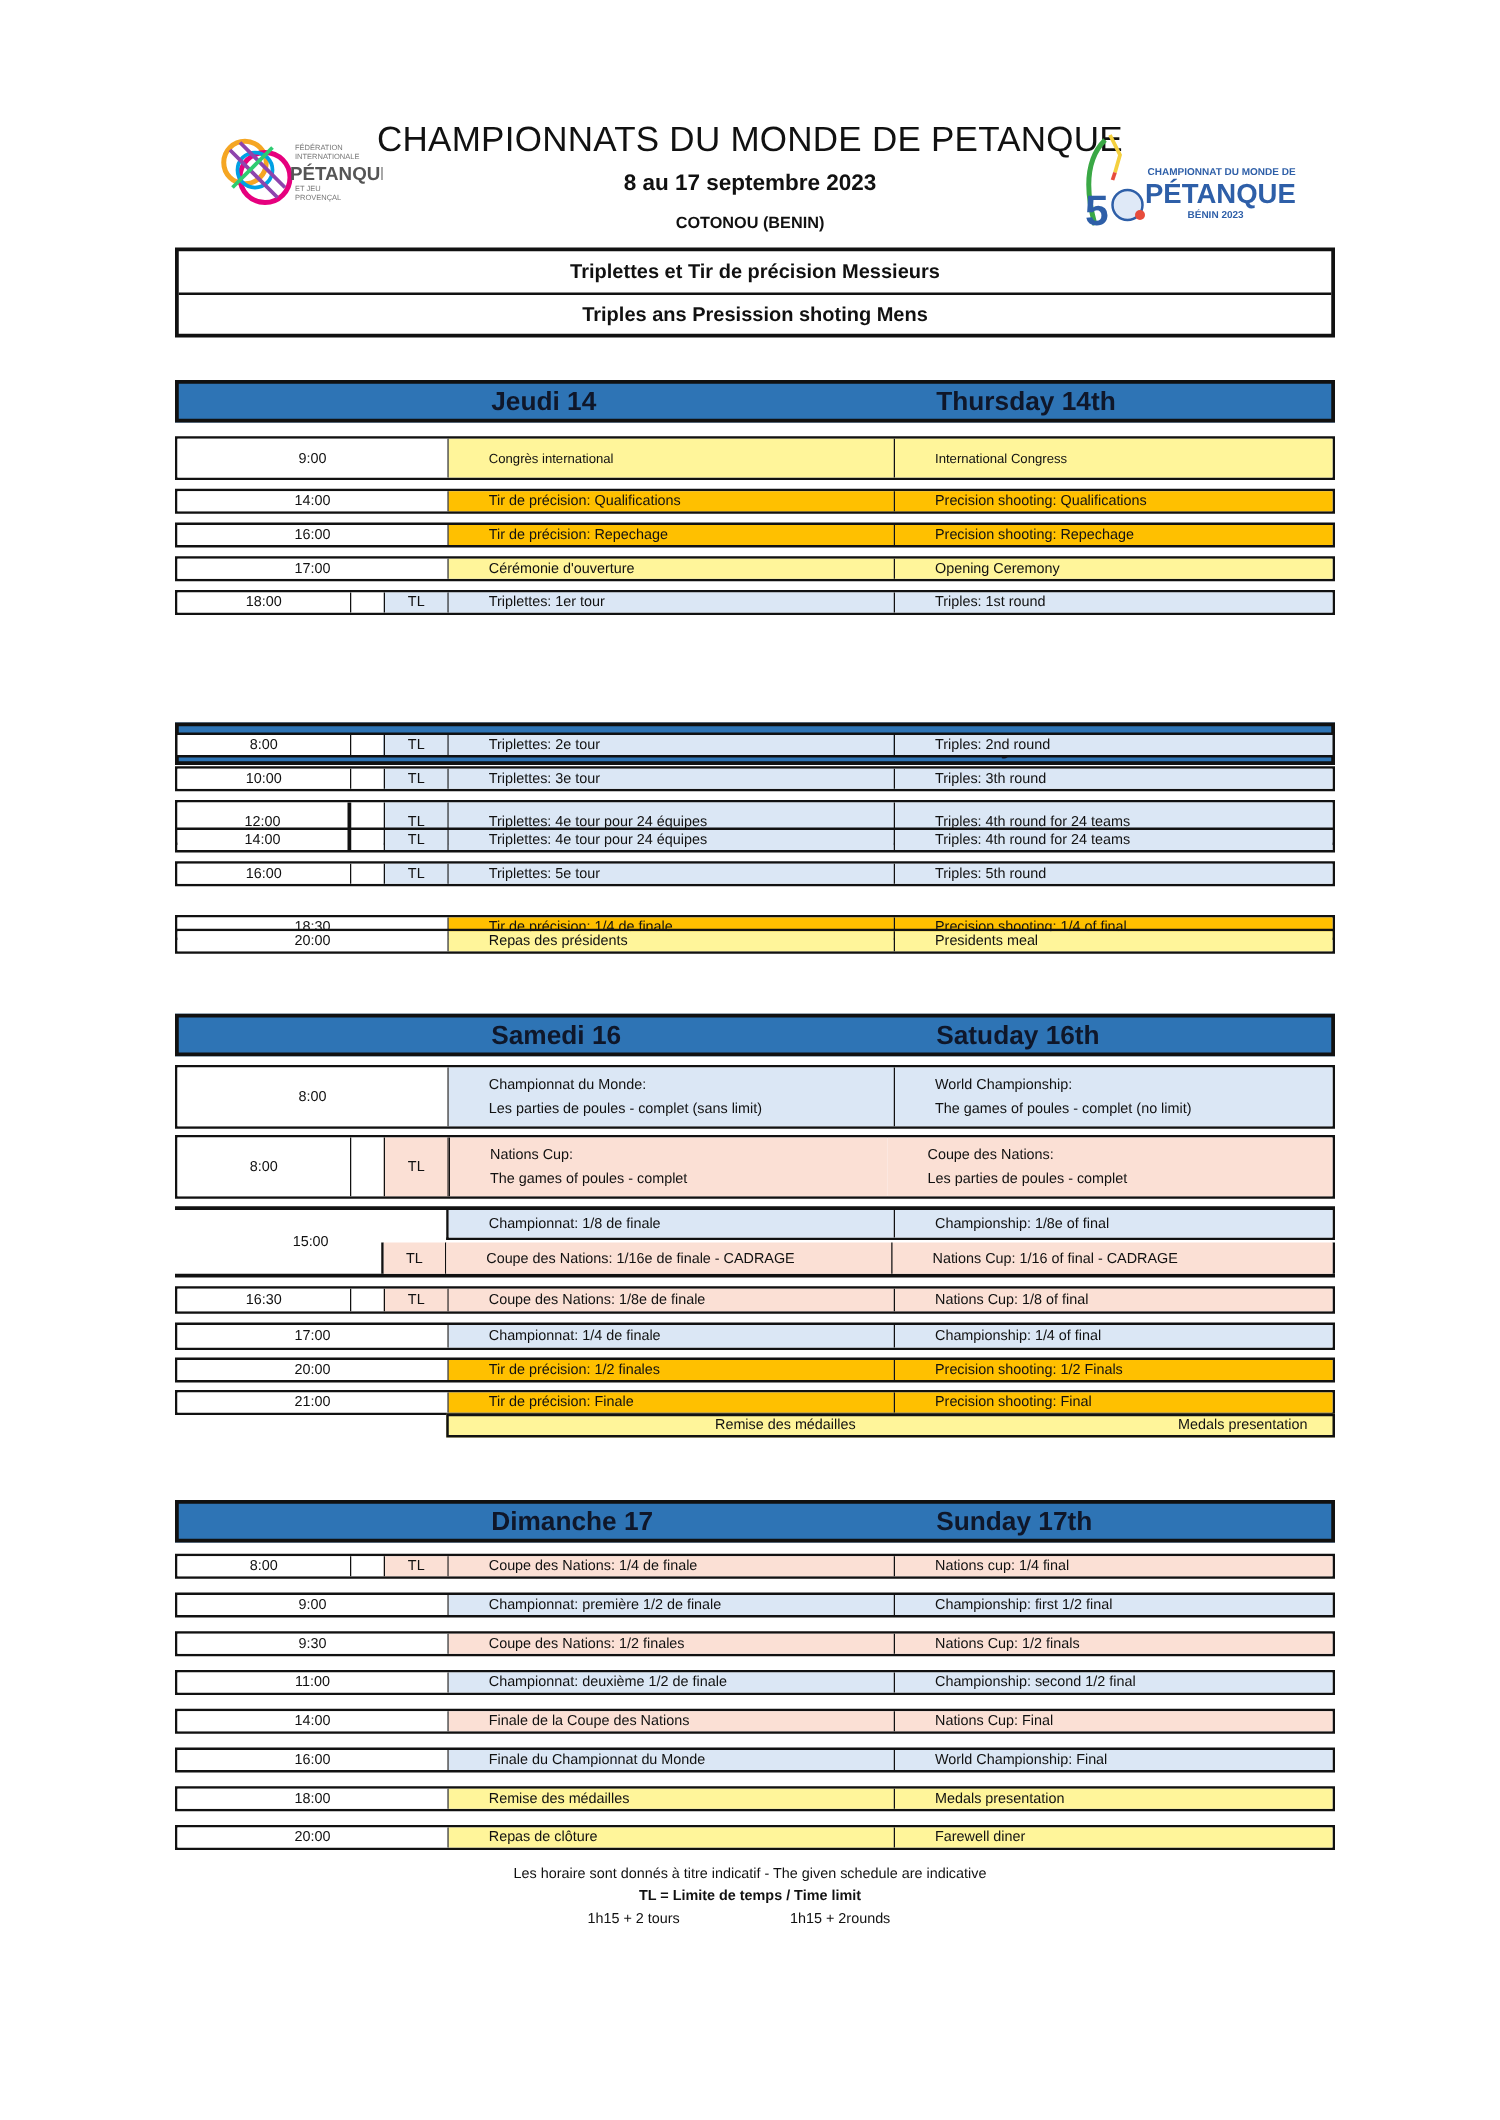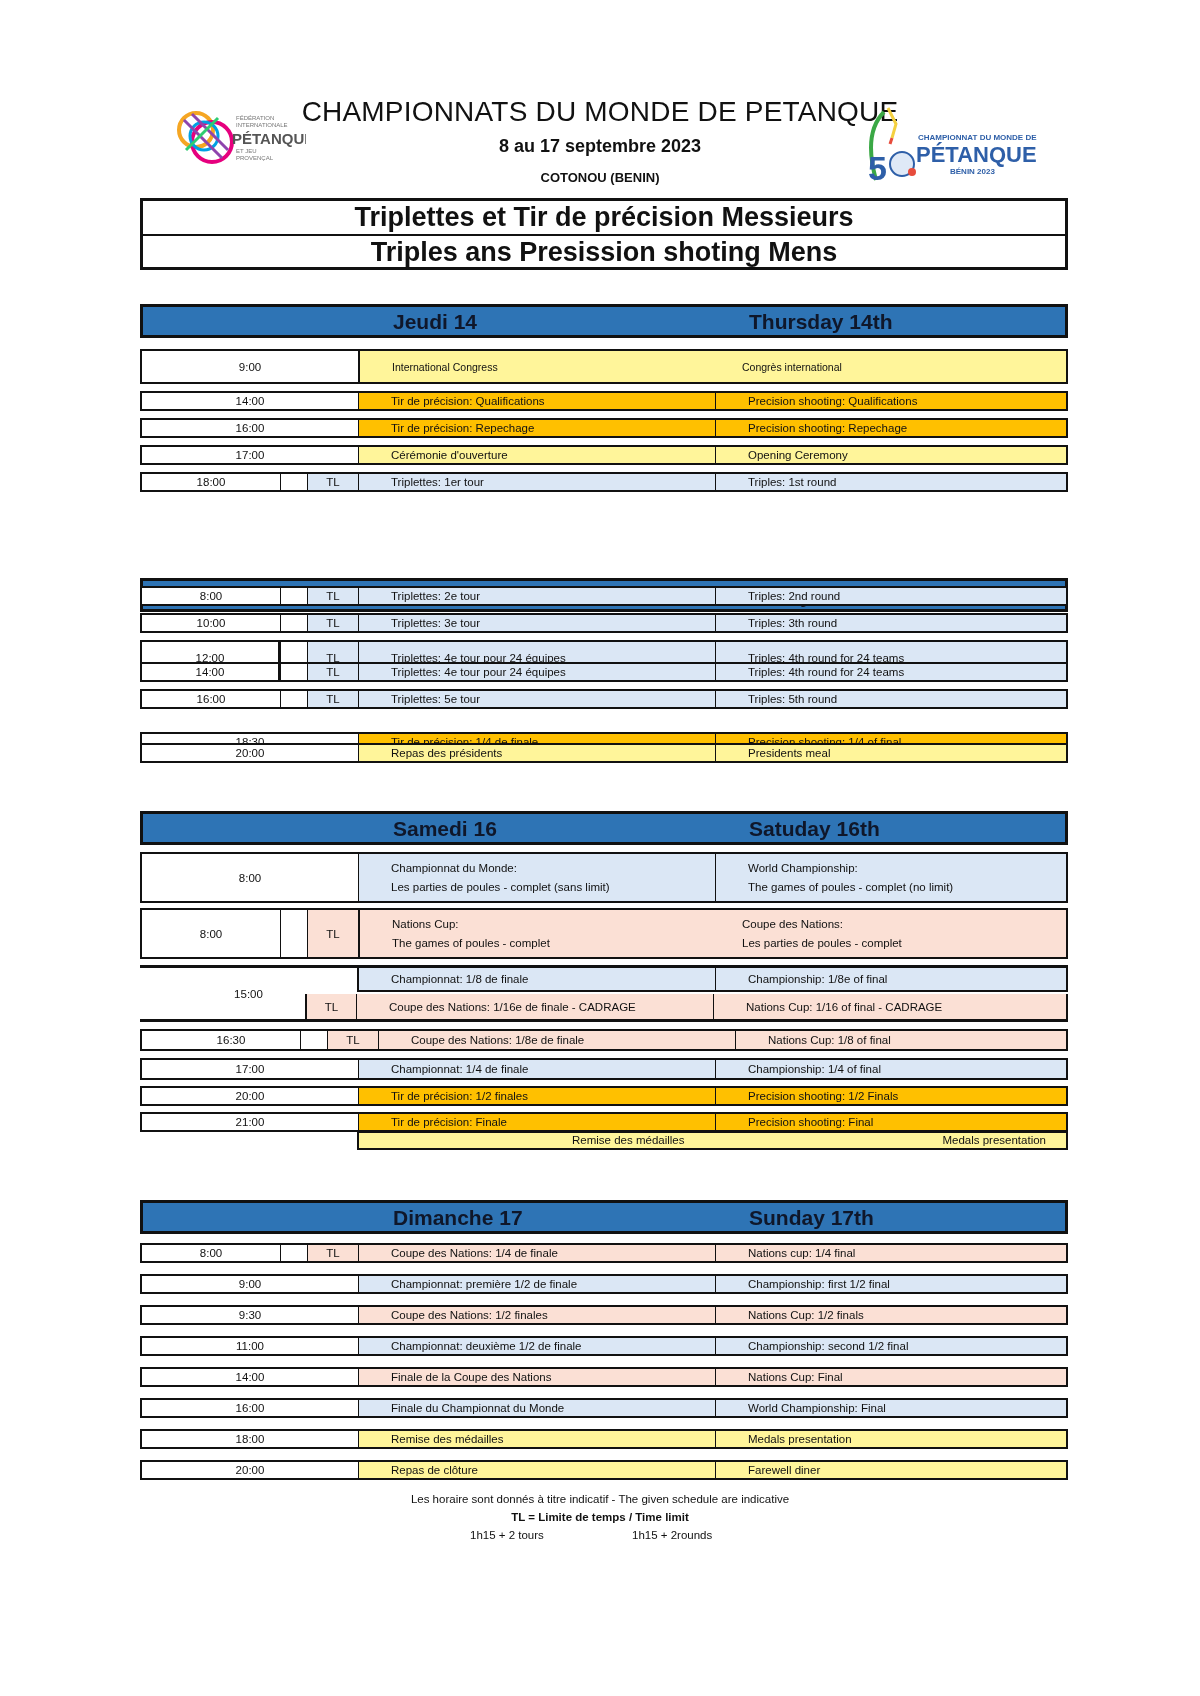--- a/index.html
+++ b/index.html
@@ -2,21 +2,21 @@
 <html><head>
 <meta charset="utf-8">
 <style>
   html, body { margin: 0; padding: 0; background: #ffffff; }
   body { width: 1200px; height: 1696px; position: relative; font-family: "Liberation Sans", sans-serif; color: #111; overflow: hidden; }
   .abs { position: absolute; }
   .title1 { left: 300px; top: 96px; width: 600px; text-align: center; font-size: 28px; font-weight: normal; letter-spacing: 0.2px; }
   .title2 { left: 300px; top: 136px; width: 600px; text-align: center; font-size: 18px; font-weight: bold; }
   .title3 { left: 300px; top: 170px; width: 600px; text-align: center; font-size: 13px; font-weight: bold; }
   .subtitle-box { left: 140px; top: 198px; width: 928px; height: 72px; border: 3px solid #111; box-sizing: border-box; }
-  .subtitle-box .line { height: 33px; display: flex; align-items: center; justify-content: center; font-size: 27px; font-weight: bold; }
+  .subtitle-box .line { height: 33px; display: flex; align-items: center; justify-content: center; font-size: 16px; font-weight: bold; }
   .subtitle-box .line + .line { border-top: 2px solid #111; }
   .logo-left { left: 176px; top: 106px; width: 130px; height: 70px; }
   .logo-right { left: 862px; top: 104px; width: 190px; height: 84px; }
 
   .day-bar { left: 140px; width: 928px; height: 34px; background: #2e74b5; border: 3px solid #111; box-sizing: border-box; color: #0f172a; font-weight: bold; font-size: 21px; }
   .day-bar .fr { position: absolute; left: 250px; top: 3px; }
   .day-bar .en { position: absolute; left: 606px; top: 3px; }
 
   .row { position: absolute; left: 140px; width: 928px; box-sizing: border-box; border: 2px solid #111; display: flex; font-size: 11.5px; }
   .cell { box-sizing: border-box; display: flex; align-items: center; overflow: hidden; }
@@ -77,22 +77,22 @@
   <div class="line">Triples ans Presission shoting Mens</div>
 </div>
 
 <div class="abs day-bar" style="top:304px;">
   <span class="fr">Jeudi 14</span>
   <span class="en">Thursday 14th</span>
 </div>
 
 <div class="row" style="top:349px;height:35px;">
   <div class="cell c-time wide">9:00</div>
+  <div class="cell c-fr bg-yellow" style="width:356px;font-size:10.5px;">Congrès international</div>
   <div class="cell c-en bg-yellow" style="font-size:10.5px;">International Congress</div>
-  <div class="cell c-fr bg-yellow" style="width:356px;font-size:10.5px;">Congrès international</div>
 </div>
 <div class="row" style="top:391px;height:20px;">
   <div class="cell c-time wide">14:00</div>
   <div class="cell c-fr bg-orange">Tir de précision: Qualifications</div>
   <div class="cell c-en bg-orange">Precision shooting: Qualifications</div>
 </div>
 <div class="row" style="top:418px;height:20px;">
   <div class="cell c-time wide">16:00</div>
   <div class="cell c-fr bg-orange">Tir de précision: Repechage</div>
   <div class="cell c-en bg-orange">Precision shooting: Repechage</div>
@@ -198,21 +198,21 @@
     <div class="cell bg-blue" style="width:356px;padding-left:32px;">Championnat: 1/8 de finale</div>
     <div class="cell c-en bg-blue">Championship:  1/8e of final</div>
   </div>
   <div class="abs" style="left:165px;top:26px;width:763px;height:25px;display:flex;border-left:2px solid #111;border-right:2px solid #111;box-sizing:border-box;font-size:11.5px;">
     <div class="cell bg-pink" style="width:50px;justify-content:center;border-right:1px solid #111;">TL</div>
     <div class="cell bg-pink" style="width:356px;padding-left:32px;">Coupe des Nations: 1/16e de finale - CADRAGE</div>
     <div class="cell c-en bg-pink">Nations Cup: 1/16 of final - CADRAGE</div>
   </div>
 </div>
 
-<div class="row" style="top:1029px;height:22px;padding-left:20px;">
+<div class="row" style="top:1029px;height:22px;">
   <div class="cell c-time">16:30</div>
   <div class="cell c-blank"></div>
   <div class="cell c-tl bg-pink">TL</div>
   <div class="cell c-fr bg-pink">Coupe des Nations: 1/8e de finale</div>
   <div class="cell c-en bg-pink">Nations Cup: 1/8 of final</div>
 </div>
 <div class="row" style="top:1058px;height:22px;">
   <div class="cell c-time wide">17:00</div>
   <div class="cell c-fr bg-blue">Championnat: 1/4 de finale</div>
   <div class="cell c-en bg-blue">Championship: 1/4 of final</div>

